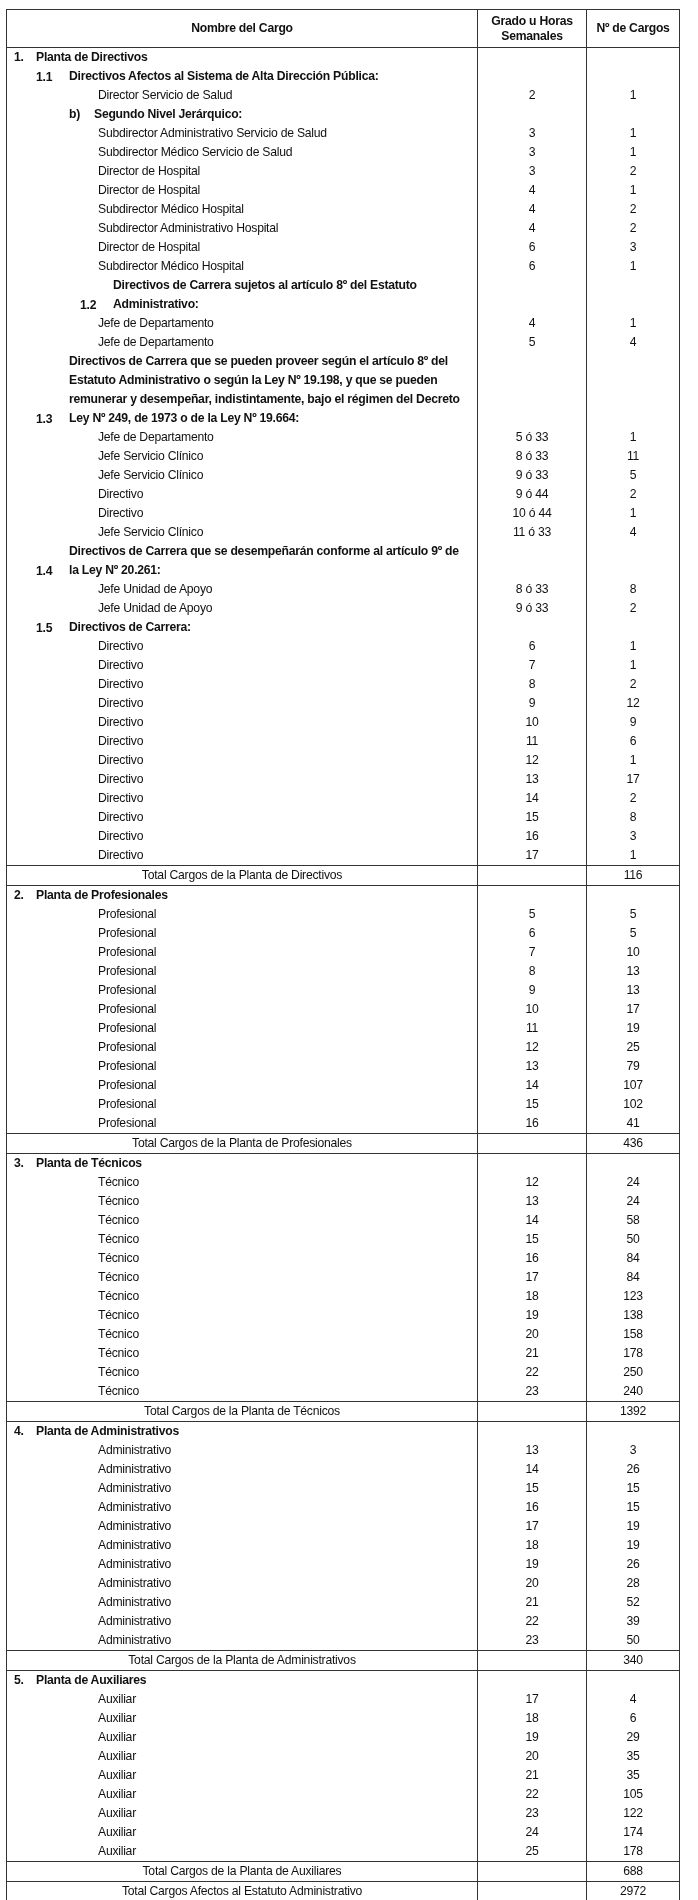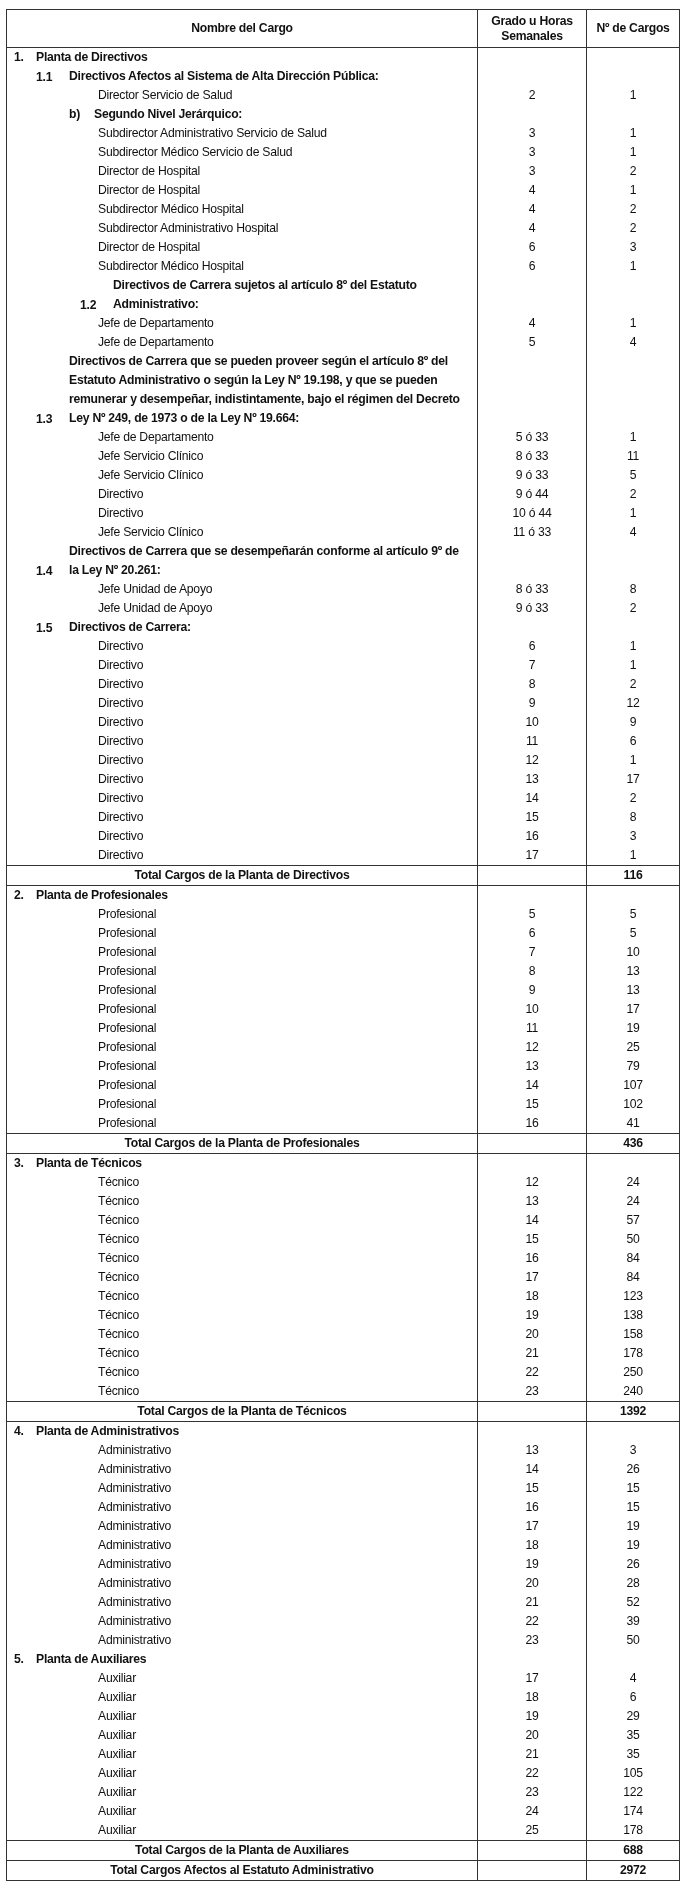--- a/index.html
+++ b/index.html
@@ -29,21 +29,21 @@
   td.num { text-align: center; }
   td.name { white-space: nowrap; }
   .sec { font-weight: bold; padding-left: 7px; }
   .sec .n { display: inline-block; width: 22px; }
   .sub { font-weight: bold; padding-left: 29px; display: flex; align-items: flex-end; }
   .sub .n { display: inline-block; width: 33px; flex: none; }
   .sub .t { white-space: normal; line-height: 19px; }
   .lvl { font-weight: bold; padding-left: 62px; }
   .lvl .n { display: inline-block; width: 25px; }
   .item { padding-left: 91px; }
-  tr.total td { height: 19px; border-top: 1.6px solid #333; border-bottom: 1.6px solid #333; font-weight: bold; }
+  tr.total td { height: 19px; border-top: 1.6px solid #333; border-bottom: 1.6px solid #333; font-weight: normal; }
   tr.total td.name { text-align: center; }
   tr.grand td { height: 19px; }
   tr.multi .sub .t { padding: 0; }
 </style>
 </head>
 <body>
 
 <table class="cargos">
   <colgroup>
       <col class="c1">
@@ -367,21 +367,21 @@
         <td class="num">24</td>
       </tr>
       <tr>
         <td class="name"><span class="item">Técnico</span></td>
         <td class="num">13</td>
         <td class="num">24</td>
       </tr>
       <tr>
         <td class="name"><span class="item">Técnico</span></td>
         <td class="num">14</td>
-        <td class="num">57</td>
+        <td class="num">58</td>
       </tr>
       <tr>
         <td class="name"><span class="item">Técnico</span></td>
         <td class="num">15</td>
         <td class="num">50</td>
       </tr>
       <tr>
         <td class="name"><span class="item">Técnico</span></td>
         <td class="num">16</td>
         <td class="num">84</td>
@@ -480,20 +480,25 @@
       </tr>
       <tr>
         <td class="name"><span class="item">Administrativo</span></td>
         <td class="num">22</td>
         <td class="num">39</td>
       </tr>
       <tr>
         <td class="name"><span class="item">Administrativo</span></td>
         <td class="num">23</td>
         <td class="num">50</td>
+      </tr>
+      <tr class="total">
+        <td class="name">Total Cargos de la Planta de Administrativos</td>
+        <td class="num"></td>
+        <td class="num">340</td>
       </tr>
       <tr>
         <td class="name">
           <div class="sec"><span class="n">5.</span><span class="t">Planta de Auxiliares</span></div>
         </td>
         <td class="num"></td>
         <td class="num"></td>
       </tr>
       <tr>
         <td class="name"><span class="item">Auxiliar</span></td>

